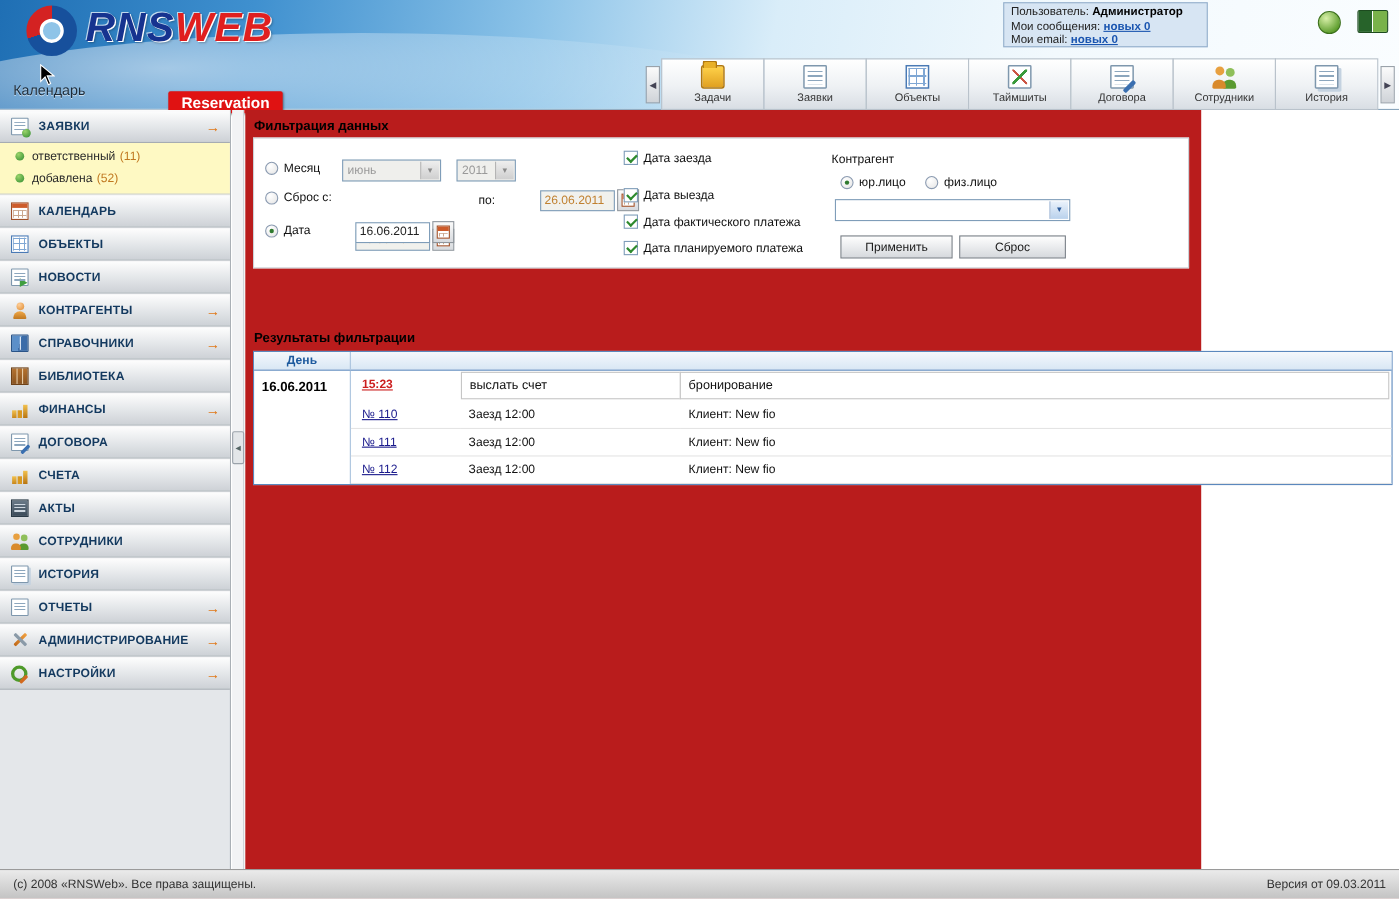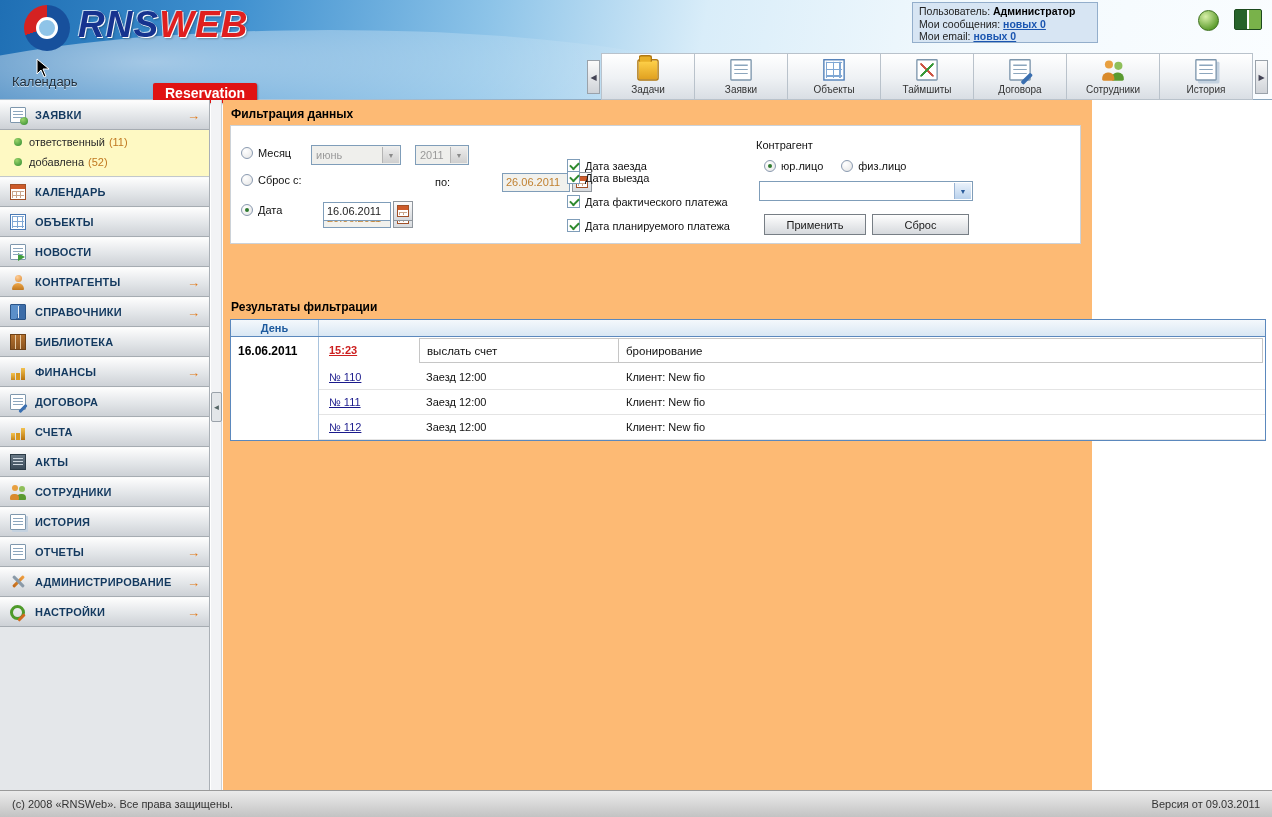--- a/index.html
+++ b/index.html
@@ -118,21 +118,21 @@
   .subitem .sublbl { color:#2a2a2a; }
   .subitem .subcount { color:#c07820; margin-left:4px; }
 
   .gutter { position:absolute; left:211px; top:100px; width:11px; height:690px; background:#f2f3f5; border-right:1px solid #cdd1d5; }
   .handle { position:absolute; left:211px; top:392px; width:11px; height:30px; background:#e3e6e9;
     border:1px solid #9aa2aa; border-radius:2px; display:flex; align-items:center; justify-content:center;
     color:#566; font-size:8px; cursor:pointer; }
   .handle::after { content:"\25C4"; }
 
   
-  .main { position:absolute; left:223px; top:100px; width:869px; height:690px; background:#fdba74; padding:7px 11px 0 7px; }
+  .main { position:absolute; left:223px; top:100px; width:869px; height:690px; background:#b91c1c; padding:7px 11px 0 7px; }
   .secTitle { font-size:12px; font-weight:bold; color:#000; margin:0 0 4px 1px; }
   .filterbox { position:relative; height:119px; border:1px solid #ccd2d8; background:#fff; margin-bottom:8px; }
   .frow { position:absolute; display:flex; align-items:center; gap:5px; }
   .rb { width:12px; height:12px; border:1px solid #8a9ab0; border-radius:50%;
     background:radial-gradient(circle at 35% 30%, #fff, #e4e4e4); position:relative; cursor:pointer; flex:0 0 12px; }
   .rb.on::after { content:""; position:absolute; inset:3px; border-radius:50%; background:#2f7a2f; }
   .cb { width:13px; height:13px; border:1px solid #7f9db9; background:#fff; position:relative; cursor:pointer; flex:0 0 13px; }
   .cb.on::after { content:""; position:absolute; left:2px; top:2px; width:7px; height:4px;
     border-left:2px solid #2e8a2e; border-bottom:2px solid #2e8a2e; transform:rotate(-45deg); }
   .sel { position:absolute; height:20px; border:1px solid #7f9db9; background:#fff; display:flex; align-items:center;
@@ -358,39 +358,39 @@
       </div>
       <div class="inrow" style="left:92px; top:46px;margin-top:36px;">
         <div class="tbx dis">20.06.2011</div>
         <div class="calbtn">
             <span class="icn i-cal small"></span>
           </div>
       </div>
       <div class="frow" style="left:204px; top:50px;text-align:right;">
         <span class="flabel">по:</span>
       </div>
-      <div class="inrow" style="left:235px; top:46px;padding-left:36px;">
+      <div class="inrow" style="left:224px; top:46px;padding-left:36px;">
         <div class="tbx dis">26.06.2011</div>
         <div class="calbtn">
             <span class="icn i-cal small"></span>
           </div>
       </div>
 
       <div class="frow" style="left:10px; top:78px;">
         <span class="rb on"></span>
         <span class="flabel">Дата</span>
       </div>
       <div class="inrow" style="left:92px; top:75px;">
         <div class="tbx">16.06.2011</div>
         <div class="calbtn">
             <span class="icn i-cal small"></span>
           </div>
       </div>
 
-      <div class="frow" style="left:336px; top:33px;">
+      <div class="frow" style="left:336px; top:11px;">
         <span class="cb on"></span>
         <span class="flabel">Дата заезда</span>
       </div>
       <div class="frow" style="left:336px; top:45px;">
         <span class="cb on"></span>
         <span class="flabel">Дата выезда</span>
       </div>
       <div class="frow" style="left:336px; top:69px;">
         <span class="cb on"></span>
         <span class="flabel">Дата фактического платежа</span>

